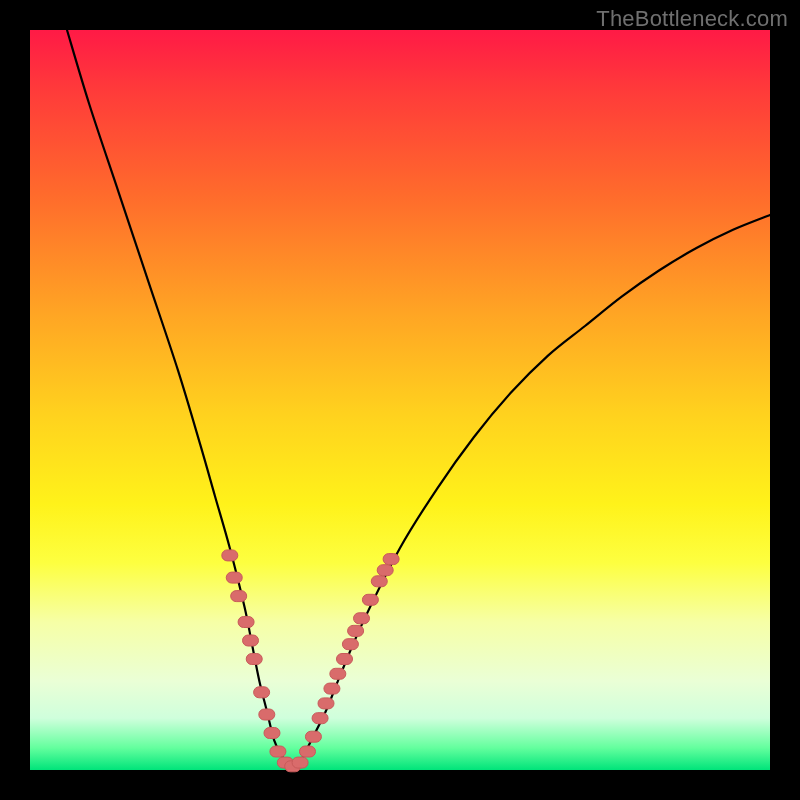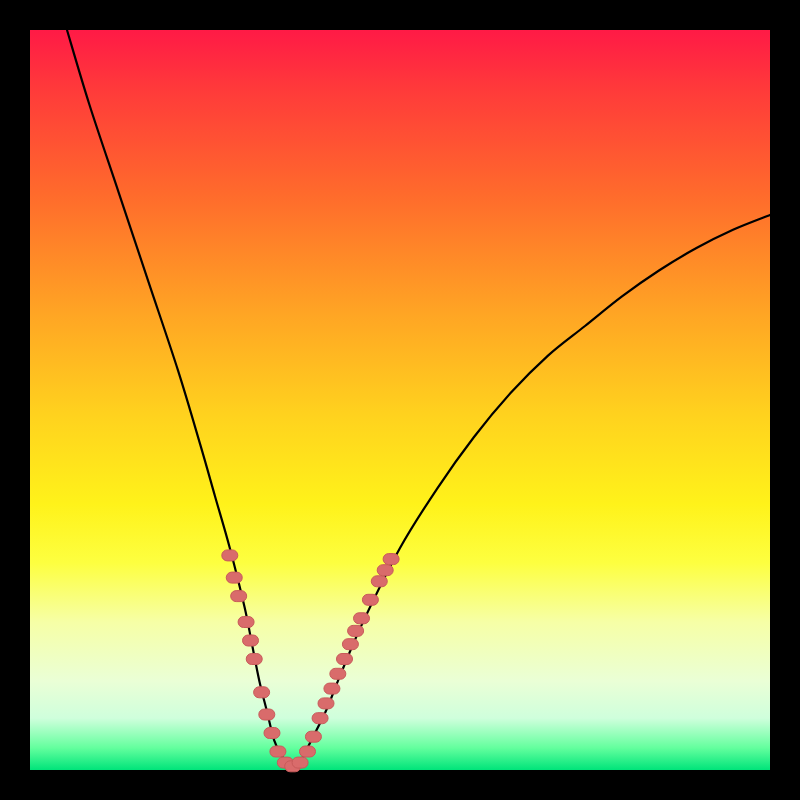--- a/index.html
+++ b/index.html
@@ -63,20 +63,21 @@
     top: 0;
     width: 100%;
     height: 100%;
     overflow: visible;
   }
 </style>
 </head>
 <body>
 
 <div class="frame">
+  <div class="watermark">TheBottleneck.com</div>
 
   <div class="plot-area">
     <div class="gradient-bg"></div>
 
     <svg class="curve-layer" viewBox="0 0 740 740" preserveAspectRatio="none">
       <path id="bottleneck-curve" fill="none" stroke-width="2.2" stroke-linecap="round" stroke-linejoin="round" stroke="#000000" d="M 37.00 0.00 C 40.70 12.33, 50.57 46.87, 59.20 74.00 C 67.83 101.13, 78.93 133.20, 88.80 162.80 C 98.67 192.40, 108.53 222.00, 118.40 251.60 C 128.27 281.20, 139.37 313.27, 148.00 340.40 C 156.63 367.53, 164.03 393.43, 170.20 414.40 C 176.37 435.37, 180.07 448.93, 185.00 466.20 C 189.93 483.47, 194.87 499.50, 199.80 518.00 C 204.73 536.50, 210.90 561.17, 214.60 577.20 C 218.30 593.23, 219.53 601.87, 222.00 614.20 C 224.47 626.53, 226.93 640.10, 229.40 651.20 C 231.87 662.30, 234.33 670.93, 236.80 680.80 C 239.27 690.67, 241.73 703.00, 244.20 710.40 C 246.67 717.80, 249.13 720.88, 251.60 725.20 C 254.07 729.52, 256.53 734.45, 259.00 736.30 C 261.47 738.15, 263.93 738.15, 266.40 736.30 C 268.87 734.45, 271.33 729.52, 273.80 725.20 C 276.27 720.88, 277.50 717.80, 281.20 710.40 C 284.90 703.00, 291.07 691.90, 296.00 680.80 C 300.93 669.70, 304.63 658.60, 310.80 643.80 C 316.97 629.00, 323.13 612.97, 333.00 592.00 C 342.87 571.03, 357.67 540.20, 370.00 518.00 C 382.33 495.80, 394.67 477.30, 407.00 458.80 C 419.33 440.30, 431.67 423.03, 444.00 407.00 C 456.33 390.97, 468.67 376.17, 481.00 362.60 C 493.33 349.03, 505.67 336.70, 518.00 325.60 C 530.33 314.50, 542.67 305.87, 555.00 296.00 C 567.33 286.13, 579.67 275.65, 592.00 266.40 C 604.33 257.15, 616.67 248.52, 629.00 240.50 C 641.33 232.48, 653.67 225.08, 666.00 218.30 C 678.33 211.52, 690.67 205.35, 703.00 199.80 C 715.33 194.25, 733.83 187.47, 740.00 185.00"></path>
       <g id="marker-group">
           <rect x="191.80" y="519.90" width="16" height="11" rx="5.5" ry="5.5" fill="#d96b6b" stroke="#c85a5a" stroke-width="1"></rect>
           <rect x="196.24" y="542.10" width="16" height="11" rx="5.5" ry="5.5" fill="#d96b6b" stroke="#c85a5a" stroke-width="1"></rect>
           <rect x="200.68" y="560.60" width="16" height="11" rx="5.5" ry="5.5" fill="#d96b6b" stroke="#c85a5a" stroke-width="1"></rect>

